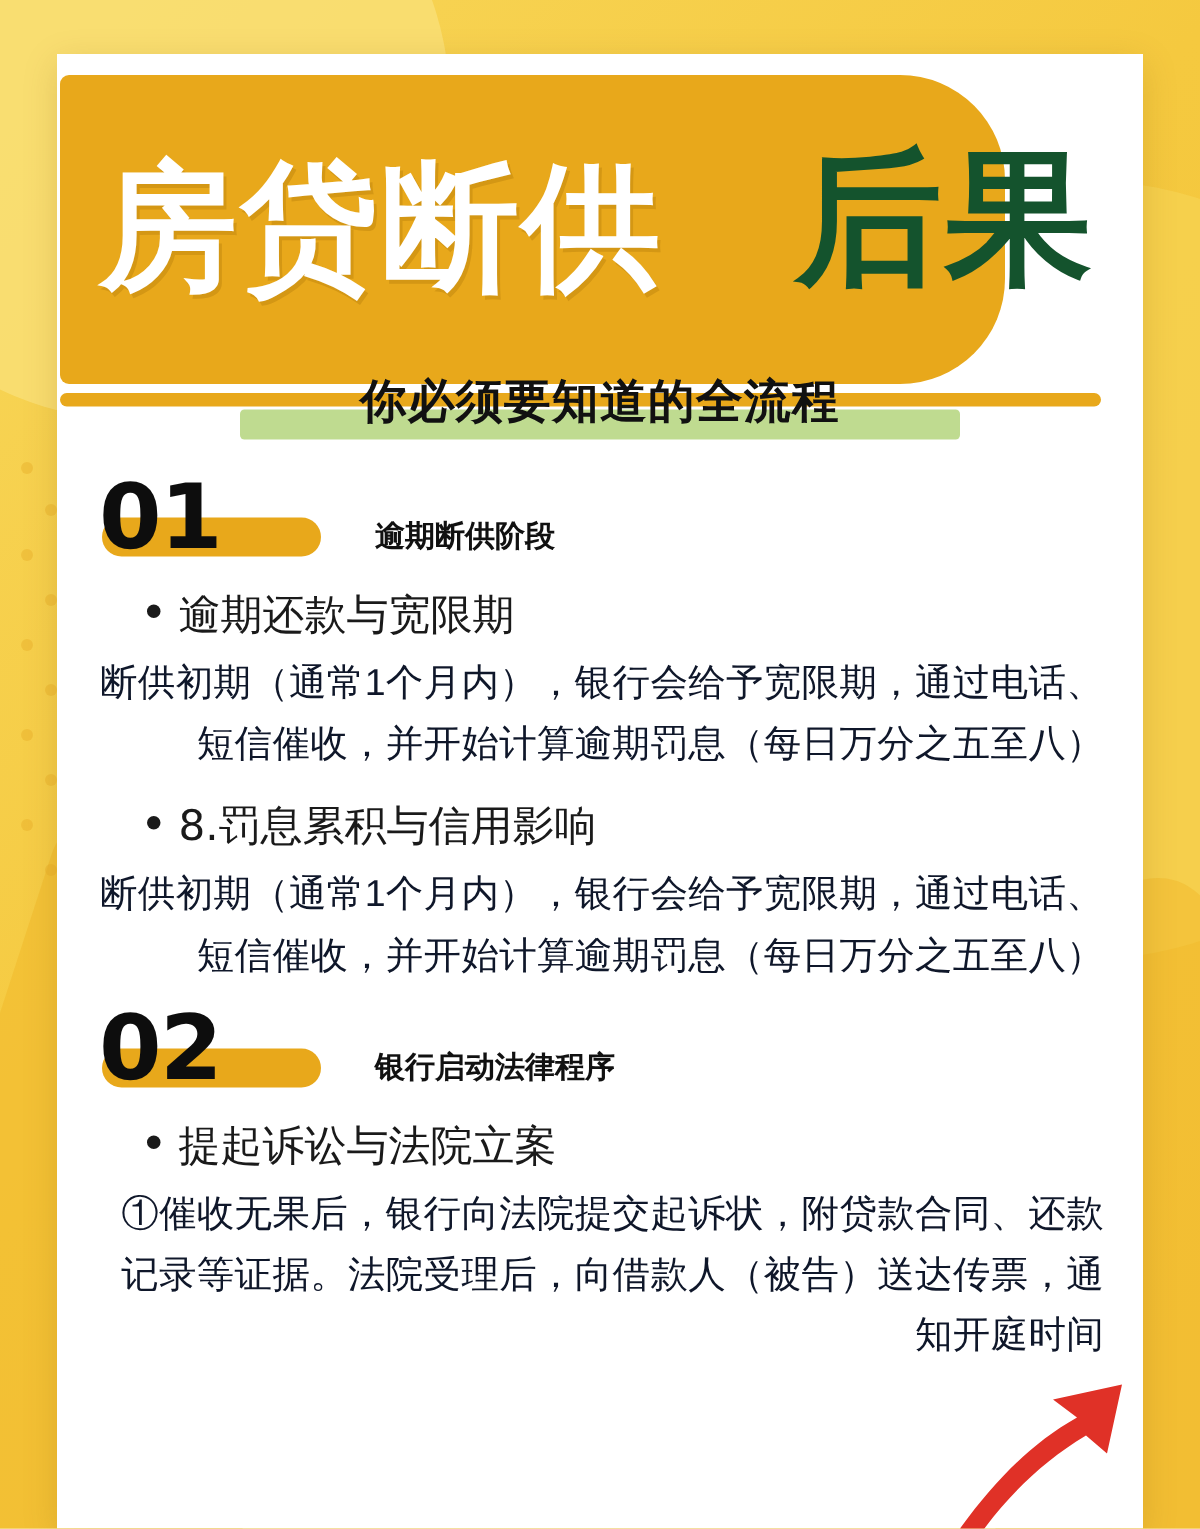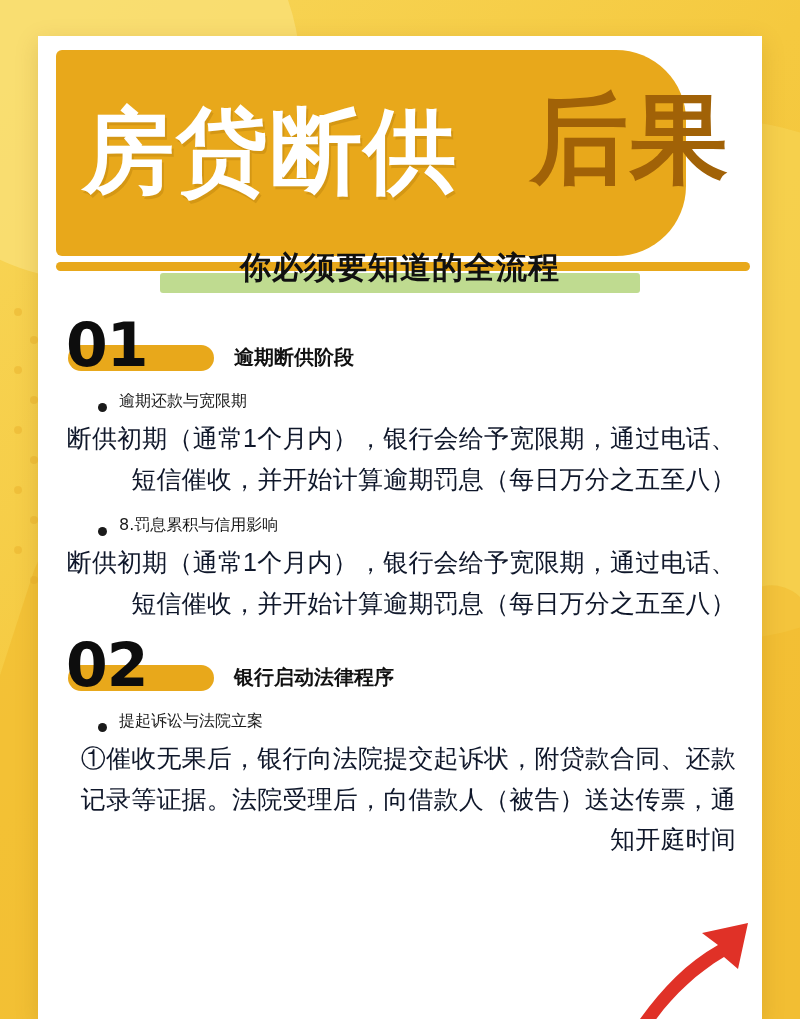--- a/index.html
+++ b/index.html
@@ -79,21 +79,21 @@
     top: 36px;
     width: 724px;
     height: 983px;
     background: #ffffff;
     box-shadow: 0 6px 22px rgba(120, 80, 0, .18);
   }
 
   
   .title-banner {
     position: relative;
-    margin: 14px 14px 0 18px;
+    margin: 14px 14px 0 2px;
     height: 163px;
   }
   .banner-yellow {
     position: absolute;
     left: 0;
     top: 0;
     width: 630px;
     height: 206px;
     background: #e8a81b;
     border-radius: 6px 70px 70px 6px;
@@ -110,23 +110,23 @@
     font-family: "DejaVu Sans", "Liberation Sans", sans-serif;
     text-shadow: 2px 3px 0 rgba(150, 100, 0, .25);
   }
   .title-accent {
     position: absolute;
     right: 18px;
     top: 48px;
     font-size: 98px;
     line-height: 1;
     font-weight: 900;
-    color: #a16207;
+    color: #14532d;
     letter-spacing: 2px;
-    font-family: Liberation Mono, monospace;
+    font-family: Liberation Serif, serif;
   }
   .banner-underline {
     position: absolute;
     left: 0;
     top: 212px;
     width: 694px;
     height: 9px;
     background: #e8a81b;
     border-radius: 5px;
   }
@@ -159,21 +159,21 @@
   }
 
   
   .section {
     margin: 6px 0 0 0;
     padding: 0 26px 0 26px;
   }
   .sec-head {
     display: flex;
     align-items: flex-end;
-    gap: 18px;
+    gap: 34px;
     margin-top: 10px;
     position: relative;
     height: 62px;
   }
   .sec-num-wrap {
     position: relative;
     width: 152px;
     height: 62px;
     flex: 0 0 auto;
   }
@@ -202,21 +202,21 @@
     font-weight: 800;
     color: #111;
     padding-bottom: 4px;
     font-family: "DejaVu Sans", "Liberation Sans", sans-serif;
   }
 
   .bullet {
     display: flex;
     align-items: flex-start;
     margin: 16px 0 4px 34px;
-    font-size: 16px;
+    font-size: 28px;
     color: #1a1a1a;
     font-family: "DejaVu Sans", "Liberation Sans", sans-serif;
   }
   .bullet .dot {
     width: 9px;
     height: 9px;
     background: #1a1a1a;
     border-radius: 50%;
     margin: 12px 12px 0 0;
     flex: 0 0 auto;

